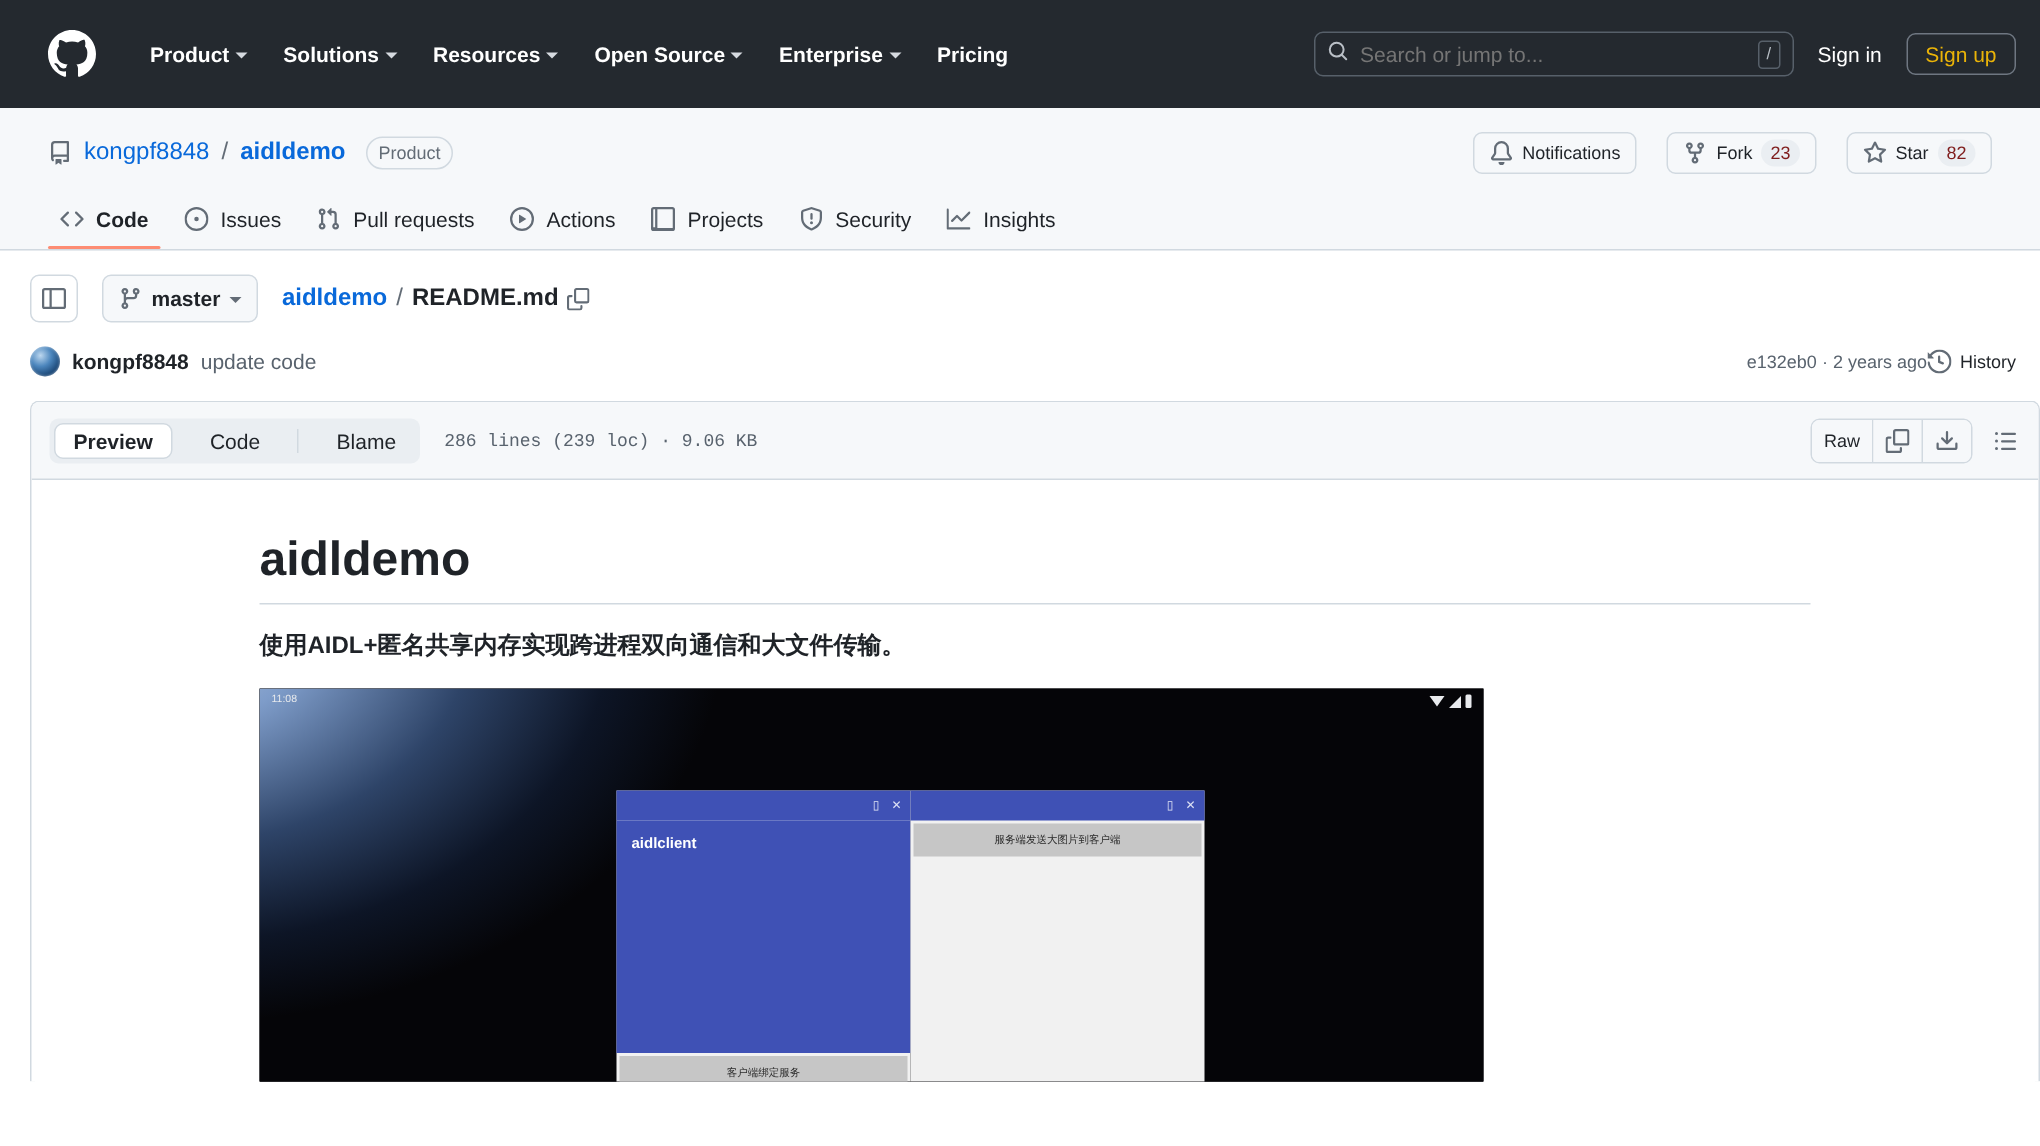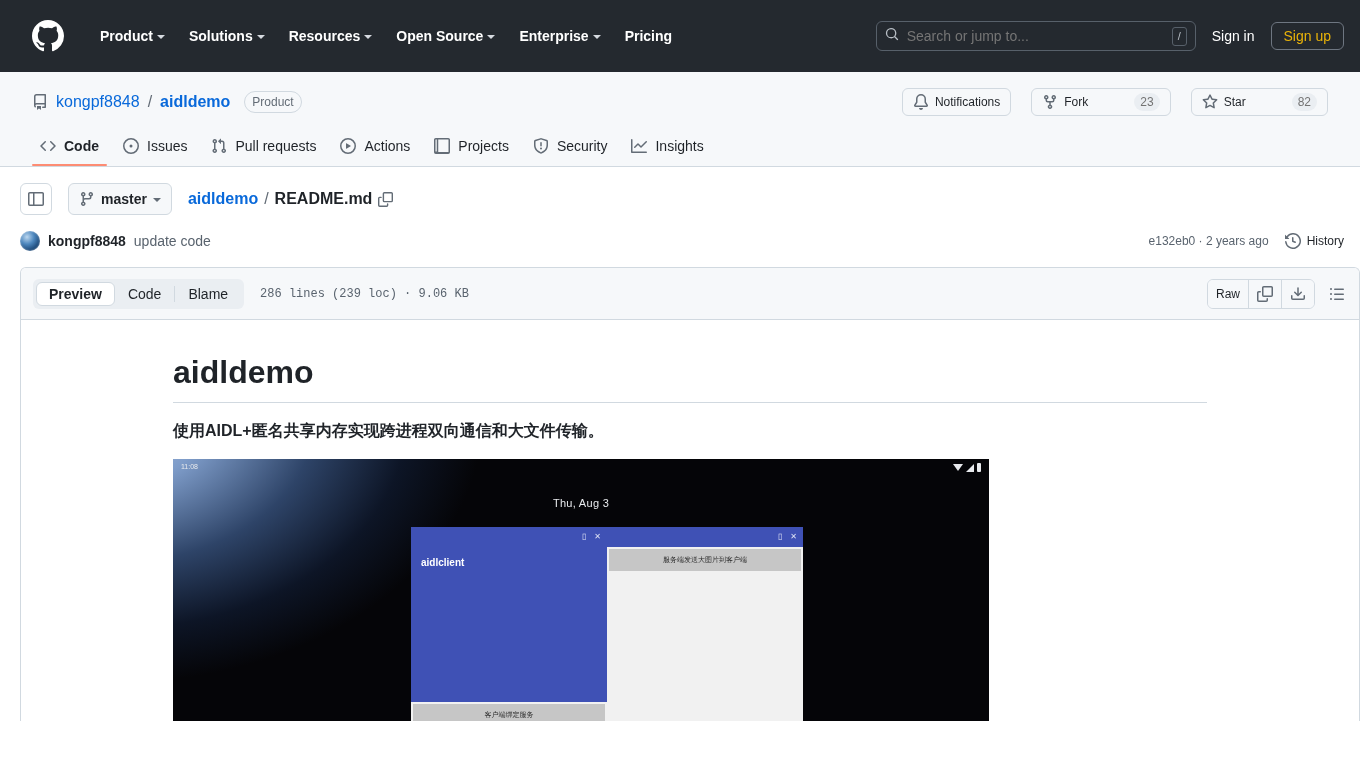--- a/index.html
+++ b/index.html
@@ -76,21 +76,21 @@
   .btn {
     display: flex; align-items: center; gap: 6px;
     height: 28px; padding: 0 10px;
     font-size: 12px; font-weight: 500; color: #1f2328;
     background: #f6f8fa; border: 1px solid #d1d9e0;
     border-radius: 6px; cursor: pointer; white-space: nowrap;
   }
   .btn svg { fill: #636c76; flex: none; }
   .counter {
     background: #eaeef2; border-radius: 2em; font-size: 12px;
-    padding: 0 6px; line-height: 18px; color: #737373; margin-left: 40px;
+    padding: 0 6px; line-height: 18px; color: #7f1d1d;
   }
 
   .repo-tabs { display: flex; align-items: center; gap: 0; margin-top: 14px; }
   .repo-tab {
     display: flex; align-items: center; gap: 8px;
     font-size: 14px; color: #1f2328; padding: 8px 8px 12px 8px;
     margin-right: 8px; cursor: pointer; position: relative; white-space: nowrap;
   }
   .repo-tab svg { fill: #636c76; flex: none; }
   .repo-tab.active { font-weight: 600; }
@@ -143,41 +143,41 @@
     display: flex; align-items: center; gap: 8px;
     padding: 0 16px 16px 20px; font-size: 14px;
   }
   .avatar {
     width: 20px; height: 20px; border-radius: 50%; flex: none;
     background: radial-gradient(circle at 35% 30%, #bcd7ef 0%, #4c86bd 38%, #1d4a7a 70%, #123b66 100%);
     box-shadow: inset 0 0 2px rgba(255,255,255,.6);
   }
   .commit-author { font-weight: 600; color: #1f2328; cursor: pointer; }
   .commit-msg { color: #59636e; cursor: pointer; }
-  .commit-right { margin-left: auto; display: flex; align-items: center; gap: 16px; }
+  .commit-right { margin-left: auto; display: flex; align-items: center; }
   .commit-meta { font-size: 12px; color: #59636e; }
   .history-link { display: flex; align-items: center; gap: 6px; font-size: 12px;
                   color: #1f2328; cursor: pointer; font-weight: 500; }
   .history-link svg { fill: #636c76; flex: none; }
 
   
   .readme-panel {
     margin: 0 0 0 20px;
     border: 1px solid #d1d9e0; border-top-left-radius: 6px; border-top-right-radius: 6px;
     border-bottom: none; background: #ffffff;
     height: calc(764px - 310px);
     overflow: hidden;
   }
   .readme-toolbar {
     height: 52px; background: #f6f8fa; border-bottom: 1px solid #d1d9e0;
     display: flex; align-items: center; padding: 0 8px 0 12px; gap: 16px;
   }
   .seg {
     display: flex; align-items: center; background: #eaeef2;
-    border-radius: 6px; padding: 3px; gap: 0;
+    border-radius: 6px; padding: 3px; gap: 12px;
   }
   .seg-item {
     font-size: 14px; padding: 3px 12px; border-radius: 6px; cursor: pointer;
     color: #1f2328; white-space: nowrap; border: 1px solid transparent;
   }
   .seg-item.active { background: #ffffff; font-weight: 600; border-color: #d1d9e0; }
   .seg-divider { width: 1px; height: 16px; background: #d1d9e0; align-self: center; }
   .file-meta {
     font-family: "Liberation Mono", monospace; font-size: 12px; color: #59636e;
   }
@@ -461,21 +461,20 @@
     <p class="md-p">使用AIDL+匿名共享内存实现跨进程双向通信和大文件传输。</p>
 
     <div class="android-shot">
       <div class="wallpaper"></div>
       <div class="status-time">11:08</div>
       <div class="status-icons">
         <span class="ic-wifi"></span>
         <span class="ic-signal"></span>
         <span class="ic-batt"></span>
       </div>
-      <div class="lock-date">Thu, Aug 3</div>
 
       <div class="app-win app-client">
         <div class="win-bar">
           <span class="win-ctrl">▯</span>
           <span class="win-ctrl">✕</span>
         </div>
         <div class="win-body">
           <div class="win-title">aidlclient</div>
         </div>
         <div class="app-btn">客户端绑定服务</div>

